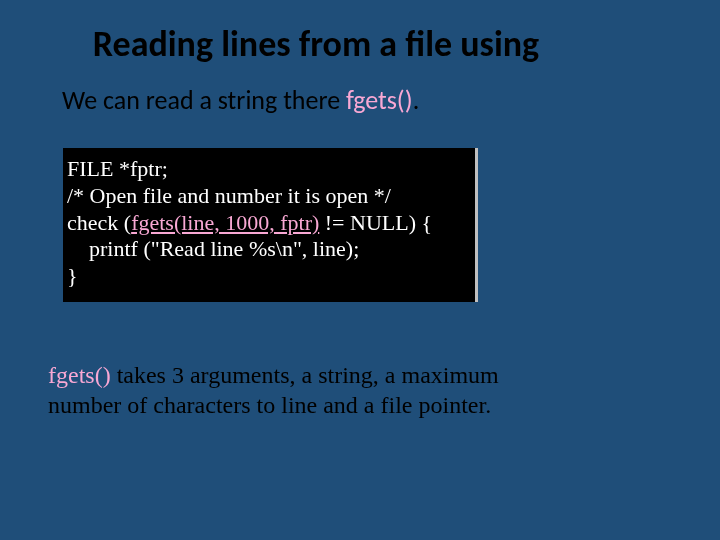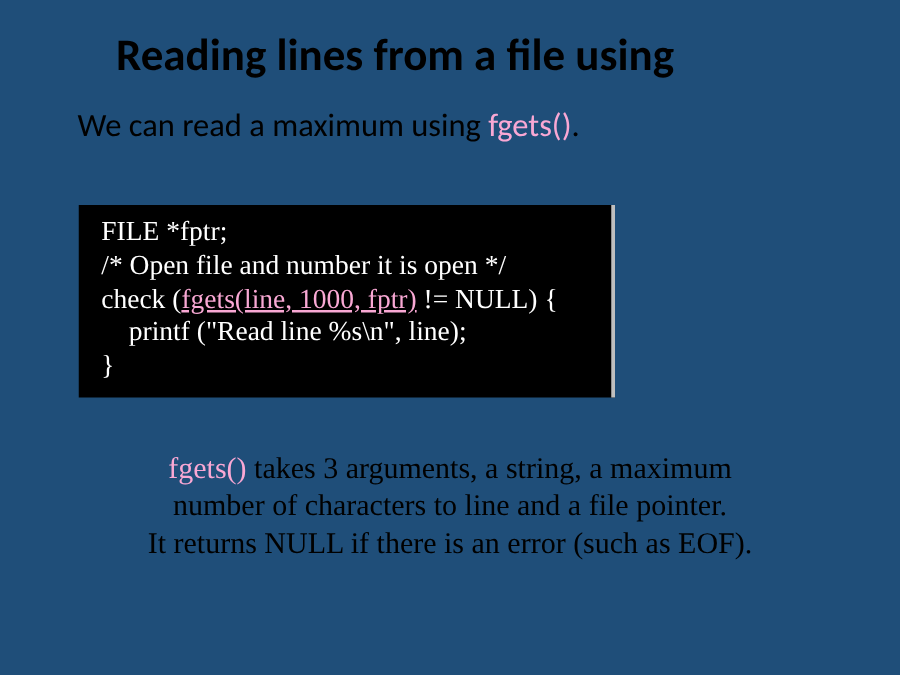--- a/index.html
+++ b/index.html
@@ -35,54 +35,51 @@
   .code-box {
     position: absolute;
     top: 148px;
     left: 63px;
     width: 398px;
     background: #000;
     color: #fff;
     font-family: "Times New Roman", Times, serif;
     font-size: 22px;
     line-height: 1.22;
-    padding: 8px 10px 12px 18px;
+    padding: 8px 10px 12px 4px;
     border-right: 3px solid #bfbfbf;
-    margin-top: 16px;
   }
   .code-box div { white-space: pre; }
   .indent { padding-left: 22px; }
   .desc {
     position: absolute;
     top: 360px;
     left: 48px;
     right: 48px;
     color: #000;
     font-family: "Times New Roman", Times, serif;
     font-size: 24px;
     line-height: 1.25;
-    text-align: center;
   }
   .green { color: #f9a8d4; }
   .u { text-decoration: underline; }
 </style>
 </head>
 <body>
 
 <div class="title">Reading lines from a file using</div>
 
 <div class="intro">
-  <span>We can read a maximum using </span><span class="green">fgets()</span><span>.</span>
+  <span>We can read a string there </span><span class="green">fgets()</span><span>.</span>
 </div>
 
 <div class="code-box">
   <div>FILE *fptr;</div>
   <div>/* Open file and number it is open */</div>
   <div><span>check (</span><span class="green u">fgets(line, 1000, fptr)</span><span> != NULL) {</span></div>
   <div class="indent">printf ("Read line %s\n", line);</div>
   <div>}</div>
 </div>
 
 <div class="desc">
   <span class="green">fgets()</span><span> takes 3 arguments, a string, a maximum</span><br>
   <span>number of characters to line and a file pointer.</span><br>
-  <span>It returns NULL if there is an error (such as EOF).</span>
 </div>
 
 </body></html>

